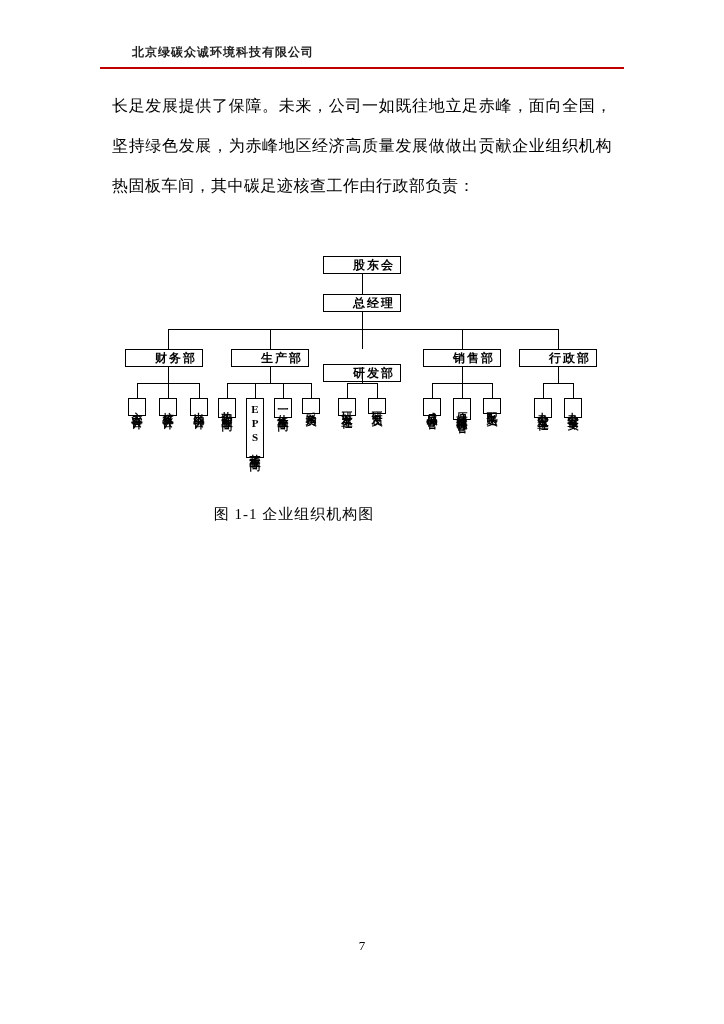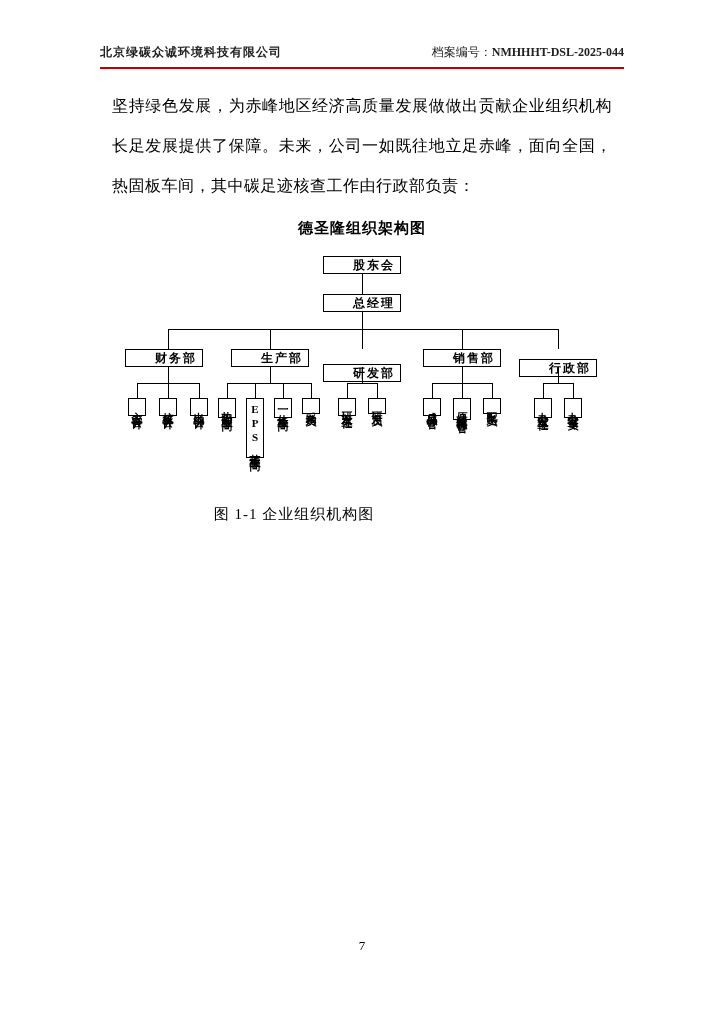--- a/index.html
+++ b/index.html
@@ -6,21 +6,21 @@
   .page {
     position:relative; width:724px; height:1024px; background:#ffffff;
     margin:0 auto; font-family:"Liberation Serif", serif; color:#000;
     overflow:hidden;
   }
   .header {
     position:absolute; left:100px; right:100px; top:44px;
     display:flex; justify-content:space-between; align-items:baseline;
     font-size:12px; color:#222;
   }
-  .company { font-weight:bold; letter-spacing:1px; }
+  .company { font-weight:bold; letter-spacing:1px;margin-left:32px; }
   .docnum-label { font-weight:normal; }
   .docnum-value { font-weight:bold; }
   .red-line { position:absolute; left:100px; right:100px; top:67px; height:2px; background:#c00000; }
   .body-text {
     position:absolute; left:112px; width:500px; top:86px;
     font-size:16px; line-height:40px; letter-spacing:0.5px;
   }
   .body-text .fill { text-align:justify; text-align-last:justify; }
   .chart-title {
     position:absolute; left:0; width:724px; top:219px; text-align:center;
@@ -44,53 +44,49 @@
   .caption { position:absolute; left:0; width:588px; top:505px; text-align:center; font-size:15px; letter-spacing:1px; }
   .page-number { position:absolute; left:0; width:724px; top:938px; text-align:center; font-size:13px; }
 </style>
 </head>
 <body>
 
 <div class="page">
 
   <div class="header">
     <span class="company">北京绿碳众诚环境科技有限公司</span>
-    <span>
-      <span class="docnum-label">档案编号：</span><span class="docnum-value">NMHHHT-DSL-2025-044</span>
-    </span>
   </div>
   <div class="red-line"></div>
 
   <div class="body-text">
+    <div class="fill">长足发展提供了保障。未来，公司一如既往地立足赤峰，面向全国，</div>
     <div class="fill">坚持绿色发展，为赤峰地区经济高质量发展做做出贡献企业组织机构</div>
-    <div class="fill">长足发展提供了保障。未来，公司一如既往地立足赤峰，面向全国，</div>
     <div>热固板车间，其中碳足迹核查工作由行政部负责：</div>
   </div>
 
-  <div class="chart-title">德圣隆组织架构图</div>
 
   <div class="chart">
 
     <div class="hbox" style="left:210px;top:4px">股东会</div>
     <div class="vl" style="left:249px;top:22px;height:20px"></div>
     <div class="hbox" style="left:210px;top:42px">总经理</div>
     <div class="vl" style="left:249px;top:60px;height:17px"></div>
 
     <div class="hl" style="left:55px;top:77px;width:391px"></div>
     <div class="vl" style="left:55px;top:78px;height:19px"></div>
     <div class="vl" style="left:157px;top:78px;height:19px"></div>
     <div class="vl" style="left:249px;top:78px;height:19px"></div>
     <div class="vl" style="left:349px;top:78px;height:19px"></div>
     <div class="vl" style="left:445px;top:78px;height:19px"></div>
 
     <div class="hbox" style="left:12px;top:97px">财务部</div>
     <div class="hbox" style="left:118px;top:97px">生产部</div>
     <div class="hbox" style="left:210px;top:112px">研发部</div>
     <div class="hbox" style="left:310px;top:97px">销售部</div>
-    <div class="hbox" style="left:406px;top:107px">行政部</div>
+    <div class="hbox" style="left:406px;top:97px">行政部</div>
 
     <div class="vl" style="left:55px;top:115px;height:16px"></div>
     <div class="vl" style="left:157px;top:115px;height:16px"></div>
     <div class="vl" style="left:249px;top:115px;height:16px"></div>
     <div class="vl" style="left:349px;top:115px;height:16px"></div>
     <div class="vl" style="left:445px;top:115px;height:16px"></div>
 
     <div class="hl" style="left:24px;top:131px;width:63px"></div>
     <div class="hl" style="left:114px;top:131px;width:85px"></div>
     <div class="hl" style="left:234px;top:131px;width:31px"></div>

